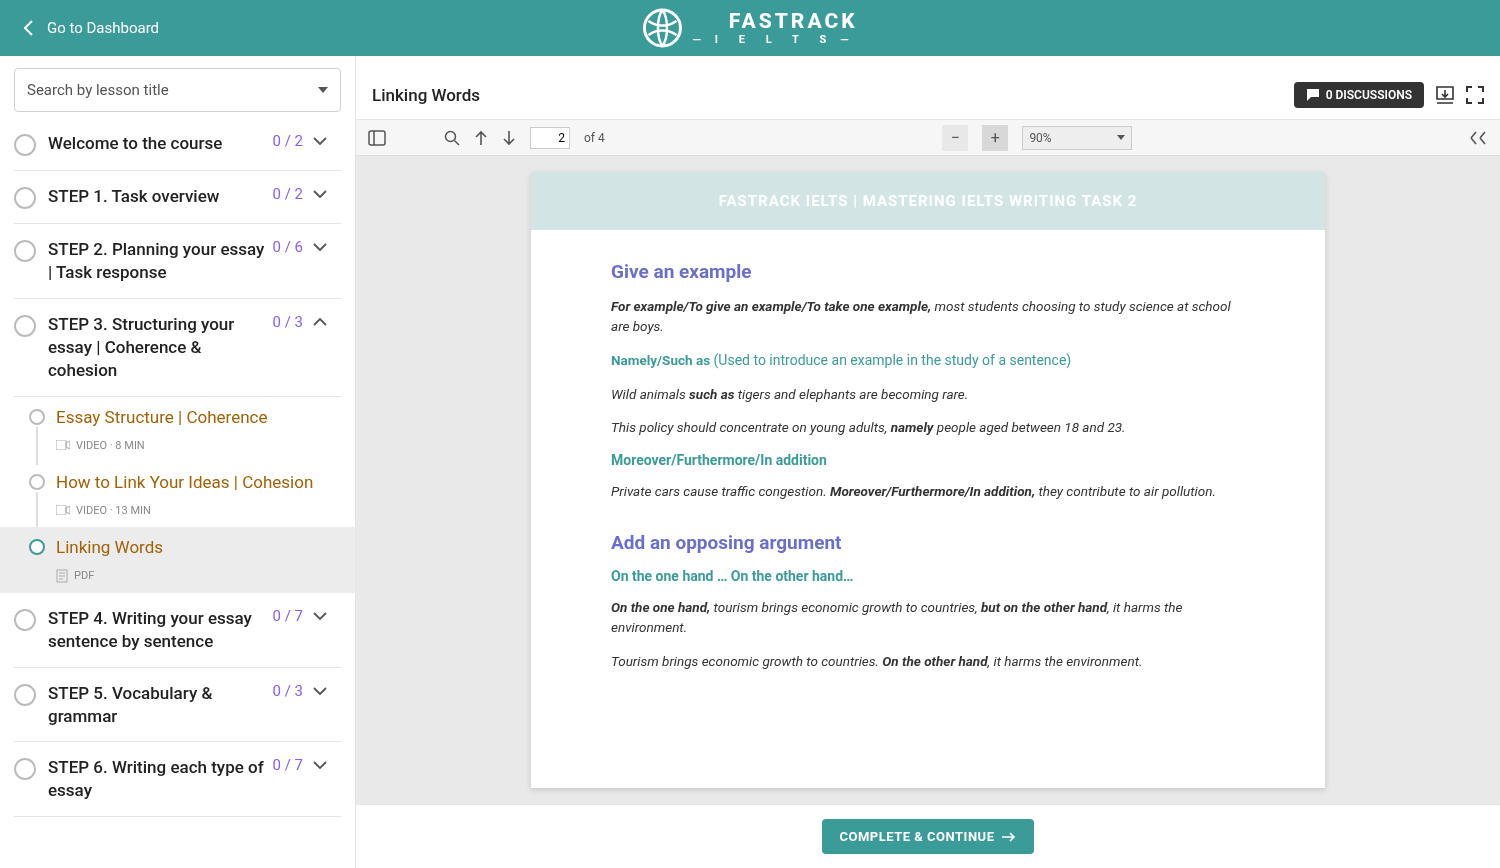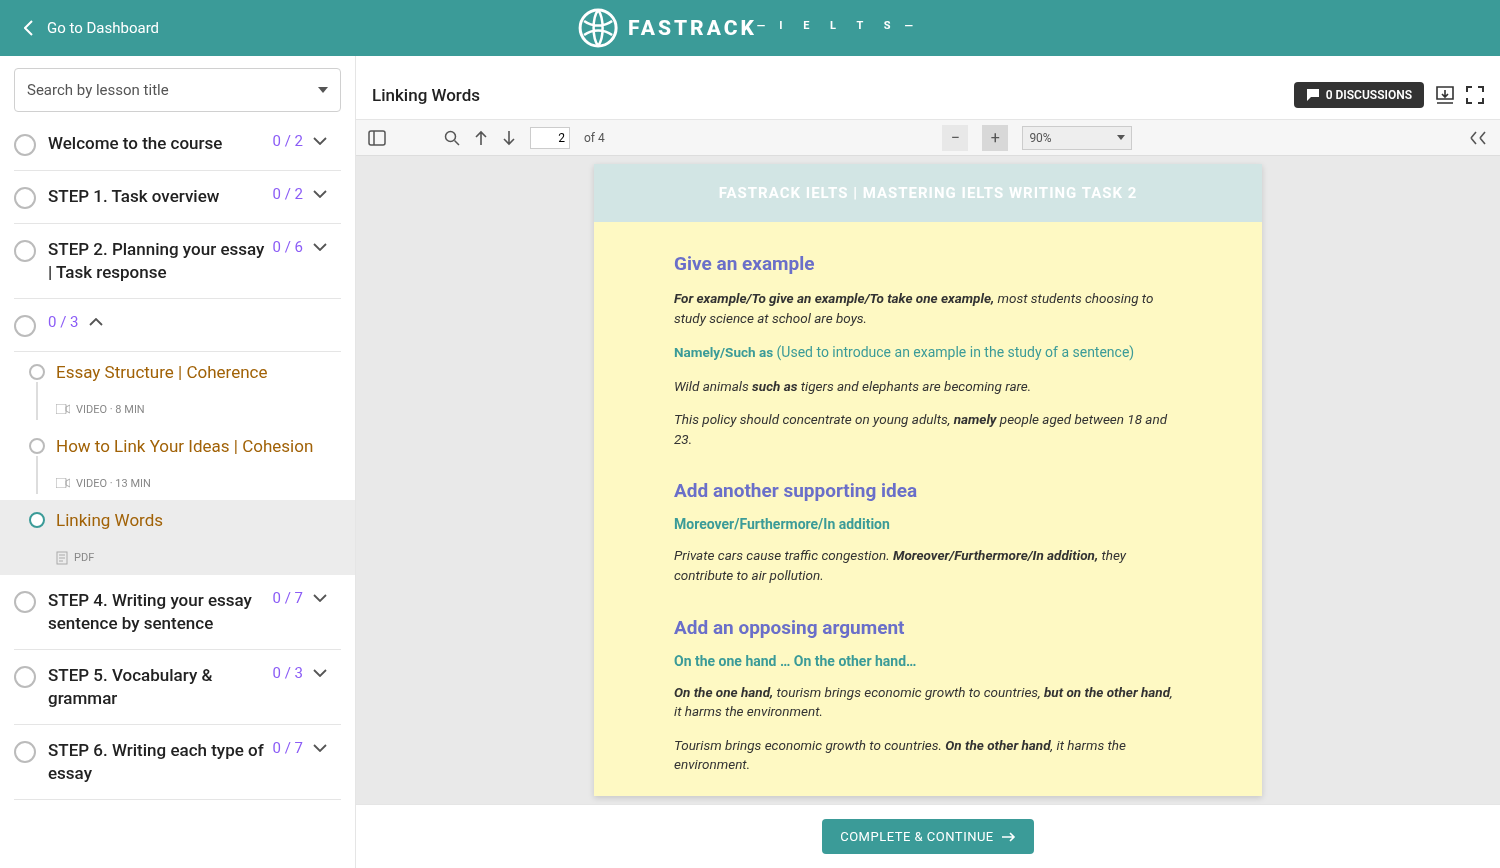--- a/index.html
+++ b/index.html
@@ -1,70 +1,70 @@
 <!DOCTYPE html>
 <html><head>
 <meta charset="utf-8">
 <style>
 *{box-sizing:border-box;margin:0;padding:0;font-family:-apple-system,BlinkMacSystemFont,"Segoe UI",Roboto,sans-serif}
 body{width:1500px;height:868px;overflow:hidden;background:#fff;position:relative}
 .topbar{height:56px;background:#3b9b98;display:flex;align-items:center;color:#fff;position:relative}
 .back-dash{display:flex;align-items:center;gap:14px;padding-left:24px;font-size:15px;cursor:pointer}
 .logo{position:absolute;left:50%;transform:translateX(-50%);display:flex;align-items:center;gap:10px;font-weight:700;letter-spacing:3px}
 .logo-icon{width:40px;height:40px}
-.logo-text{display:flex;align-items:flex-start;line-height:1}
+.logo-text{display:flex;flex-direction:column;align-items:flex-end;line-height:1}
 .logo-main{font-size:21px;font-weight:800}
 .logo-sub{font-size:11px;letter-spacing:9px;margin-top:2px;display:flex;align-items:center;gap:5px}
 .main{display:flex;height:calc(100% - 56px)}
 .sidebar{width:356px;height:100%;border-right:1px solid #e5e5e5;overflow-y:auto;padding:12px 0 0 14px;background:#fff;position:relative}
 .sidebar::-webkit-scrollbar{width:8px}
 .sidebar::-webkit-scrollbar-thumb{background:#c8c8c8;border-radius:4px}
 .search{margin:0 14px 6px 0;border:1px solid #d0d0d0;border-radius:4px;height:44px;display:flex;align-items:center;padding:0 12px;justify-content:space-between;color:#555;font-size:15px;cursor:pointer}
 .module{border-bottom:1px solid #e5e5e5;padding:14px 14px 14px 0;margin-right:14px;display:flex;align-items:flex-start;gap:12px;cursor:pointer}
 .mod-circle{width:22px;height:22px;border:2px solid #bbb;border-radius:50%;flex-shrink:0;margin-top:2px}
 .mod-body{flex:1;display:flex;align-items:flex-start;justify-content:space-between;gap:8px}
 .mod-title{font-size:17px;color:#222;line-height:1.35;font-weight:500}
 .mod-right{display:flex;align-items:center;gap:10px;flex-shrink:0}
 .mod-count{font-size:15px;color:#8b5cf6}
 .chev{color:#666}
 .lessons{margin:0 14px 0 0}
 .lesson{padding:10px 0 10px 42px;position:relative;cursor:pointer}
 .lesson.active{background:#ececec;margin-left:-14px;padding-left:56px;margin-right:-14px;padding-right:14px}
 .lesson-circle{position:absolute;left:15px;top:12px;width:16px;height:16px;border:2px solid #bbb;border-radius:50%;background:#fff}
 .lesson.active .lesson-circle{left:29px;border-color:#3b9b98}
 .lesson-title{font-size:17px;color:#a16207}
-.lesson-meta{font-size:11px;color:#888;margin-top:21px;display:flex;align-items:center;gap:6px}
+.lesson-meta{font-size:11px;color:#888;margin-top:12px;display:flex;align-items:center;gap:6px}
 .lesson-line{position:absolute;left:22px;top:30px;width:2px;height:38px;background:#ddd}
 .content{flex:1;display:flex;flex-direction:column;background:#fff}
 .chead{height:50px;border-bottom:1px solid #e5e5e5;display:flex;align-items:center;justify-content:space-between;padding:0 16px;margin-top:14px}
 .chead-title{font-size:17px;color:#222;font-weight:500}
 .chead-actions{display:flex;align-items:center;gap:10px}
 .disc-btn{background:#333;color:#fff;border-radius:4px;padding:6px 12px;font-size:12px;font-weight:600;display:flex;align-items:center;gap:6px;cursor:pointer}
 .icon-btn{cursor:pointer;color:#333}
 .pdf-tools{height:36px;background:#f6f6f6;border-bottom:1px solid #ddd;display:flex;align-items:center;padding:0 12px;gap:14px;color:#555}
 .pdf-tools .spacer{flex:1}
 .page-input{width:40px;height:22px;border:1px solid #ccc;text-align:right;padding-right:4px;font-size:12px}
 .page-of{font-size:12px}
 .zoom-btn{width:26px;height:26px;display:flex;align-items:center;justify-content:center;cursor:pointer;background:#e8e8e8}
 .zoom-sel{height:24px;border:1px solid #ccc;background:#eee;font-size:12px;padding:0 22px 0 6px;position:relative;display:flex;align-items:center;width:110px;cursor:pointer}
 .zoom-caret{position:absolute;right:6px}
 .doc-wrap{flex:1;background:#e9e9e9;overflow:auto;display:flex;justify-content:center;padding:0;position:relative}
 .doc-wrap::-webkit-scrollbar{width:12px}
 .doc-wrap::-webkit-scrollbar-thumb{background:#b8b8b8;border-radius:6px}
-.page{width:668px;background:#fef9c3;box-shadow:0 2px 6px rgba(0,0,0,.15);margin:8px}
+.page{width:794px;background:#ffffff;box-shadow:0 2px 6px rgba(0,0,0,.15);margin:16px}
 .page-band{background:#d2e5e4;color:#fff;text-align:center;padding:20px 10px;font-size:15px;font-weight:700;letter-spacing:1px}
 .page-body{padding:24px 80px 40px}
 .sec-h{color:#6a6fc9;font-size:19px;font-weight:700;margin:30px 0 14px}
 .sec-h:first-child{margin-top:6px}
 .sub-h{color:#3b9b98;font-size:14px;font-weight:700;margin:0 0 14px}
 .note{color:#3b9b98;font-size:14px}
 .para{font-size:13.5px;color:#333;margin:0 0 14px;font-style:italic;line-height:1.45}
 .b{font-weight:700}
 .footer{height:64px;border-top:1px solid #e5e5e5;display:flex;align-items:center;justify-content:center}
-.complete-btn{background:#3b9b98;color:#fff;border:none;border-radius:4px;padding:10px 18px;font-size:13px;font-weight:400;letter-spacing:.5px;display:flex;align-items:center;gap:8px;cursor:pointer}
+.complete-btn{background:#3b9b98;color:#fff;border:none;border-radius:4px;padding:10px 18px;font-size:13px;font-weight:700;letter-spacing:.5px;display:flex;align-items:center;gap:8px;cursor:pointer}
 svg{display:block}
 </style>
 </head>
 <body>
 
 <div class="topbar">
   <div class="back-dash">
     <svg width="9" height="16" viewBox="0 0 9 16">
         <path d="M8 1L1 8l7 7" stroke="#fff" stroke-width="2" fill="none"></path>
       </svg>
@@ -123,20 +123,21 @@
         <span class="mod-count">0 / 6</span>
         <svg class="chev" width="14" height="8">
           <path d="M1 1l6 6 6-6" stroke="#555" stroke-width="1.8" fill="none"></path>
         </svg>
       </div>
     </div>
         </div>
         <div class="module">
           <div class="mod-circle"></div>
     <div class="mod-body">
+      <div class="mod-title">STEP 3. Structuring your essay | Coherence &amp; cohesion</div>
       <div class="mod-right">
         <span class="mod-count">0 / 3</span>
         <svg class="chev" width="14" height="8">
           <path d="M1 7l6-6 6 6" stroke="#555" stroke-width="1.8" fill="none"></path>
         </svg>
       </div>
     </div>
         </div>
         <div class="lessons">
           <div class="lesson">
@@ -271,21 +272,20 @@
 
     <div class="doc-wrap">
       <div class="page">
         <div class="page-band">FASTRACK IELTS | MASTERING IELTS WRITING TASK 2</div>
         <div class="page-body" id="doc-body">
             <div class="sec-h">Give an example</div>
             <div class="para"><span class="b">For example/To give an example/To take one example,</span> most students choosing to study science at school are boys.</div>
             <div class="para"><span class="b" style="color:#3b9b98;font-style:normal">Namely/Such as</span><span class="note" style="font-style:normal"> (Used to introduce an example in the study of a sentence)</span></div>
             <div class="para">Wild animals <span class="b">such as</span> tigers and elephants are becoming rare.</div>
             <div class="para">This policy should concentrate on young adults, <span class="b">namely</span> people aged between 18 and 23.</div>
-            <div class="sec-h">Add another supporting idea</div>
             <div class="sub-h">Moreover/Furthermore/In addition</div>
             <div class="para">Private cars cause traffic congestion. <span class="b">Moreover/Furthermore/In addition,</span> they contribute to air pollution.</div>
             <div class="sec-h">Add an opposing argument</div>
             <div class="sub-h">On the one hand … On the other hand…</div>
             <div class="para"><span class="b">On the one hand,</span> tourism brings economic growth to countries, <span class="b">but on the other hand</span>, it harms the environment.</div>
             <div class="para">Tourism brings economic growth to countries. <span class="b">On the other hand</span>, it harms the environment.</div>
           </div>
       </div>
     </div>
 

